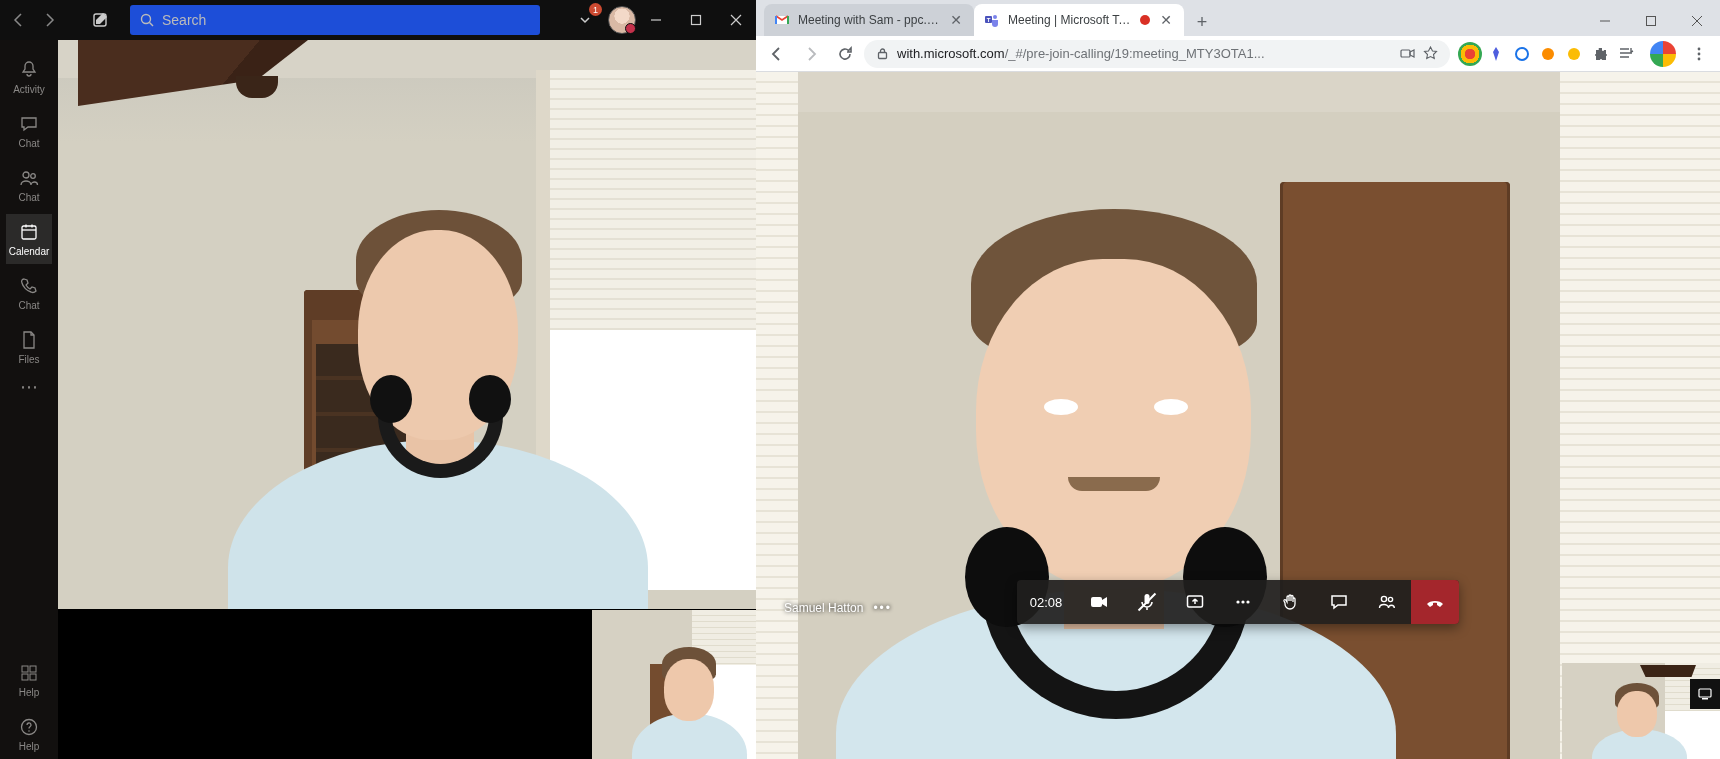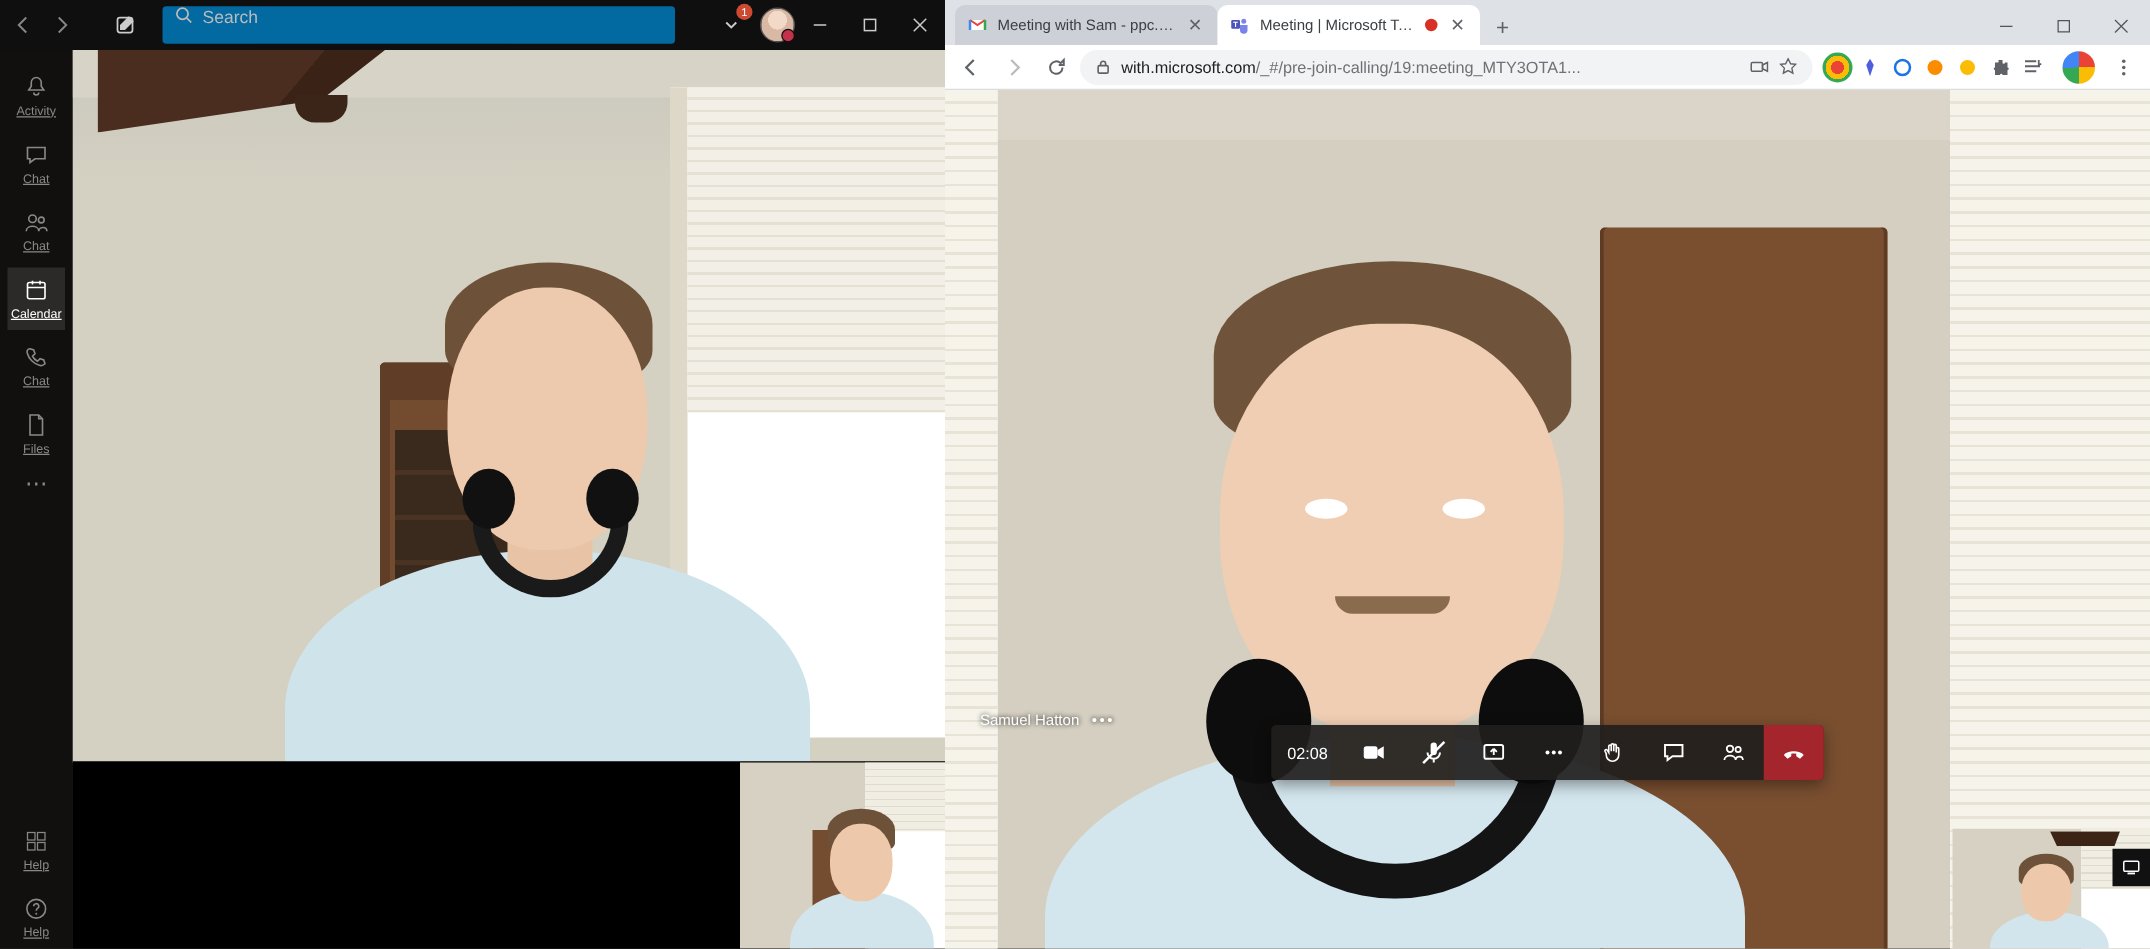--- a/index.html
+++ b/index.html
@@ -3,33 +3,33 @@
 <meta charset="utf-8">
 <style>
   * { margin: 0; padding: 0; box-sizing: border-box; font-family: "Segoe UI", Arial, sans-serif; }
   body { width: 1720px; height: 759px; display: flex; background: #000; overflow: hidden; }
 
   
   .app { width: 756px; height: 100%; background:#1f1f1f; display:flex; flex-direction:column; }
   .titlebar { height:40px; background:#0f0f0f; display:flex; align-items:center; color:#ccc; position:relative; }
   .nav-arrow { width:28px; height:28px; display:flex; align-items:center; justify-content:center; color:#888; margin-left:4px; }
   .compose { width:34px; height:34px; display:flex; align-items:center; justify-content:center; color:#ccc; margin-left:20px;}
-  .searchbar { flex:0 0 410px; height:30px; background:#0369a1; border-radius:3px; margin-left:12px; display:flex; padding:0 10px; color:#bbb; font-size:14px; }
+  .searchbar { flex:0 0 410px; height:30px; background:#1d4ed8; border-radius:3px; margin-left:12px; display:flex; align-items:center; padding:0 10px; color:#bbb; font-size:14px; }
   .searchbar svg { margin-right:8px; flex:none;}
   .pull { margin-left:auto; position:relative; width:26px; height:26px; display:flex; align-items:center; justify-content:center;}
   .pull .badge { position:absolute; top:-4px; right:-4px; background:#cc4a31; color:#fff; font-size:9px; width:13px; height:13px; border-radius:50%; display:flex; align-items:center; justify-content:center;}
   .avatar { width:28px; height:28px; border-radius:50%; background:radial-gradient(circle at 50% 35%, #f3d9c8 35%, #d9b9a5 36%);
             margin-left:10px; position:relative; border:1px solid #555;}
   .avatar::after{content:""; position:absolute; right:-1px; bottom:-1px; width:9px; height:9px; border-radius:50%; background:#c4314b; border:1.5px solid #0f0f0f;}
   .winbtn { width:40px; height:40px; display:flex; align-items:center; justify-content:center; color:#ccc;}
   .winbtn:first-of-type{margin-left:14px;}
 
   .appbody { flex:1; display:flex; min-height:0;}
   .rail { width:58px; background:#12100f; display:flex; flex-direction:column; align-items:center; padding-top:12px; gap:4px;}
-  .rail-item { width:46px; height:50px; display:flex; flex-direction:column; align-items:center; justify-content:center; color:#8a8886; font-size:10px; gap:4px; position:relative;text-decoration:underline;}
+  .rail-item { width:46px; height:50px; display:flex; flex-direction:column; align-items:center; justify-content:center; color:#8a8886; font-size:10px; gap:4px; position:relative;}
   .rail-item.active{ background:#2b2a29; color:#fff;}
   .rail-item .badge{position:absolute; top:3px; right:10px; background:#cc4a31; color:#fff; border-radius:8px; font-size:9px; padding:0 4px;}
   .rail-spacer{flex:1;}
   .rail .ell{color:#8a8886; font-size:18px; height:34px;}
 
   .stage { flex:1; background:#1b1a19; position:relative; overflow:hidden;}
   .feed  { position:absolute; inset:0; }
   .room  { width:100%; height:570px; background:linear-gradient(#c9c7bd,#d4d0c2 18%,#d4d0c2); position:relative; overflow:hidden;}
   .room .ceiling{position:absolute; top:0; left:0; right:0; height:38px; background:#d7d3c7;}
   .room .fan{position:absolute; top:0; left:20px; width:230px; height:120px; background:linear-gradient(130deg,#4a2d1e 0 55%,#3a2216 55%); clip-path:polygon(0 0,100% 0,78% 33%,0 55%);}
@@ -95,21 +95,21 @@
   .head2{position:absolute; bottom:170px; left:140px; width:275px; height:330px; background:#f0ceb3; border-radius:46% 46% 48% 48%;}
   .hair2{position:absolute; bottom:400px; left:135px; width:286px; height:150px; background:#6f543b; border-radius:50% 50% 25% 25%;}
   .must{position:absolute; bottom:268px; left:232px; width:92px; height:14px; background:#8a6b4d; border-radius:0 0 40px 40px;}
   .eyes{position:absolute; bottom:340px; left:200px; width:160px; height:20px;}
   .eyes::before,.eyes::after{content:"";position:absolute;top:0;width:34px;height:16px;background:#fff;border-radius:50%;}
   .eyes::before{left:8px;} .eyes::after{right:8px;}
   .hp2{position:absolute; bottom:40px; left:145px; width:270px; height:180px; border:28px solid #141414; border-top:none; border-radius:0 0 160px 160px;}
   .hp2::before,.hp2::after{content:"";position:absolute;top:-12px;width:84px;height:100px;background:#0d0d0d;border-radius:50%;}
   .hp2::before{left:-44px;} .hp2::after{right:-44px;}
 
-  .namechip{position:absolute; left:28px; bottom:176px; color:#fff; font-size:12px; display:flex; align-items:center; gap:10px; text-shadow:0 0 4px #000;}
+  .namechip{position:absolute; left:28px; bottom:144px; color:#fff; font-size:12px; display:flex; align-items:center; gap:10px; text-shadow:0 0 4px #000;}
   .namechip .dots{letter-spacing:2px;}
 
   .callbar{position:absolute; left:50%; transform:translateX(-50%); bottom:135px; height:44px; background:rgba(31,30,29,.92); display:flex; align-items:center; border-radius:4px; box-shadow:0 4px 12px rgba(0,0,0,.4);}
   .callbar .seg{width:48px; height:44px; display:flex; align-items:center; justify-content:center; color:#fff; position:relative;}
   .callbar .timer{width:58px; font-size:13px; color:#fff; display:flex; align-items:center; justify-content:center;}
   .callbar .hang{background:#a4262c; border-radius:0 4px 4px 0;}
   .callbar .strike::after{content:"";position:absolute;width:24px;height:2px;background:#fff;transform:rotate(-45deg);}
 
   .pip2{position:absolute; right:0; bottom:0; width:158px; height:96px; background:#d6d1c3; overflow:hidden;}
   .pip2 .pw{position:absolute; right:0; top:0; width:55px; height:100%; background:#fff;}

